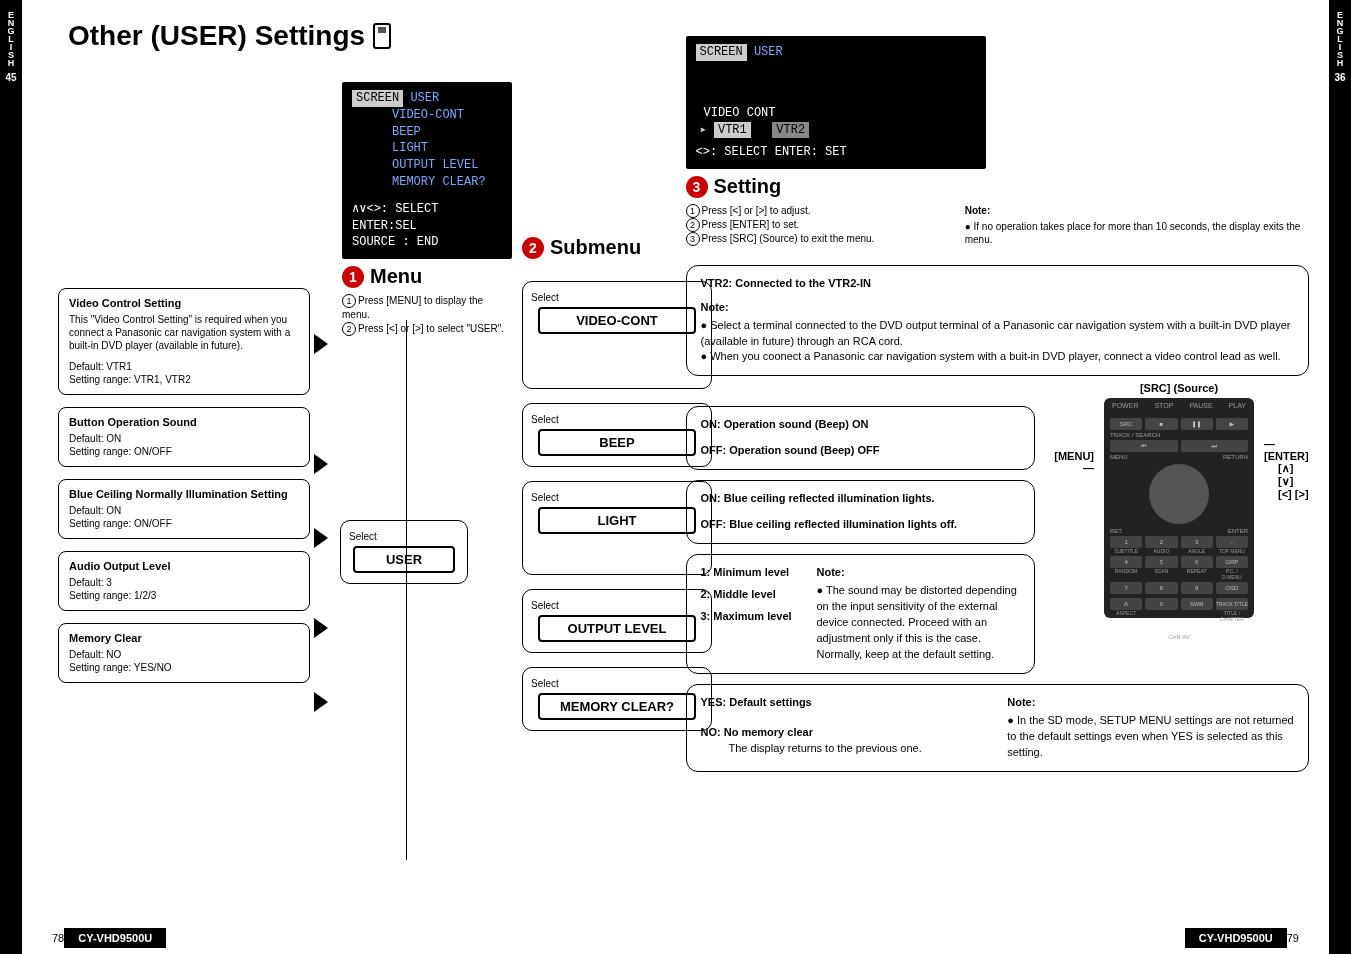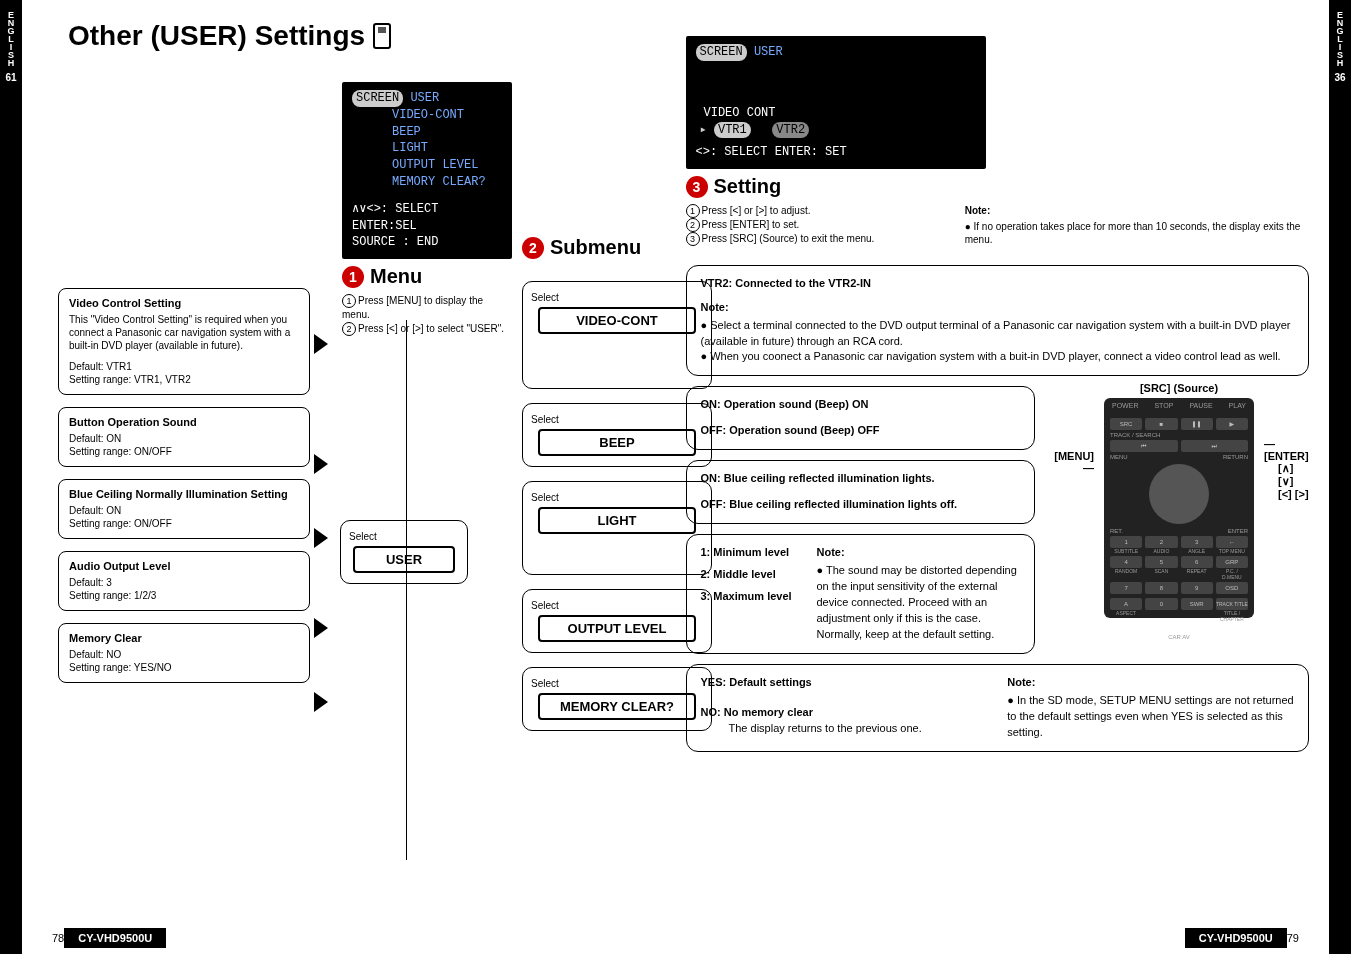--- a/index.html
+++ b/index.html
@@ -7,21 +7,21 @@
   .page { display: flex; height: 100%; }
   .side-tab { background: #000; color: #fff; width: 22px; display: flex; flex-direction: column; align-items: center; justify-content: flex-start; padding-top: 10px; }
   .side-tab .lang { writing-mode: vertical-rl; text-orientation: upright; letter-spacing: -2px; font-size: 9px; font-weight: bold; }
   .side-tab.left .num, .side-tab.right .num { font-size: 10px; font-weight: bold; margin-top: 6px; writing-mode: horizontal-tb; }
   .left-page, .right-page { flex: 1; padding: 10px 20px 30px 10px; position: relative; }
   .title { font-size: 28px; font-weight: bold; margin: 10px 0 14px 36px; display: flex; align-items: center; gap: 8px; }
   .remote-icon { display: inline-block; width: 18px; height: 26px; border: 2px solid #000; border-radius: 3px; position: relative; }
   .remote-icon::before { content: ""; position: absolute; top: 2px; left: 3px; right: 3px; height: 6px; background: #555; }
   .osd { background: #000; color: #ccc; font-family: "Courier New", monospace; font-size: 12px; padding: 8px 10px; border-radius: 2px; line-height: 1.4; }
   .osd .hl { color: #fff; }
-  .osd .highlight-box { background: #ccc; color: #000; padding: 0 4px; display: inline-block; border-radius: 8px; }
+  .osd .highlight-box { background: #ccc; color: #000; padding: 0 4px; display: inline-block; }
   .osd .blue { color: #7af; display:inline; }
   .step-badge { display: inline-flex; align-items: center; justify-content: center; width: 22px; height: 22px; background: #c00; color: #fff; border-radius: 50%; font-weight: bold; font-size: 14px; margin-right: 6px; }
   .step-title { font-size: 20px; font-weight: bold; display: flex; align-items: center; margin: 6px 0 6px 0; }
   .circ { display: inline-flex; width: 14px; height: 14px; border: 1px solid #000; border-radius: 50%; align-items: center; justify-content: center; font-size: 9px; margin-right: 2px; }
   .sidebar-boxes { position: absolute; left: 36px; top: 288px; width: 252px; }
   .box { border: 1px solid #000; border-radius: 8px; padding: 8px 10px; margin-bottom: 12px; }
   .box h3 { font-size: 11px; font-weight: bold; margin-bottom: 4px; }
   .box p { font-size: 10px; line-height: 1.3; }
   .arrow-col { position: absolute; left: 292px; top: 288px; width: 24px; }
   .arrow-r { width: 0; height: 0; border-top: 10px solid transparent; border-bottom: 10px solid transparent; border-left: 14px solid #000; margin: 46px 0 0 0; }
@@ -49,21 +49,21 @@
   .remote-anno-right { position:absolute; left:160px; top:40px; text-align:left; font-weight:bold; }
   .remote-src { text-align:center; font-weight:bold; margin-bottom:4px; font-size:11px; }
 </style>
 </head>
 <body>
 
 <div class="page">
 
   <div class="side-tab left">
     <span class="lang">ENGLISH</span>
-    <span class="num">61</span>
+    <span class="num">45</span>
   </div>
 
   <div class="left-page">
     <div class="title">
       <span>Other (USER) Settings</span>
       <span class="remote-icon"></span>
     </div>
 
     <div class="menu-col">
       <div class="osd">
@@ -197,21 +197,21 @@
 
     <div class="desc-box" style="display:block;">
       <div><b>VTR2: Connected to the VTR2-IN</b></div>
       <div style="height:8px;"></div>
       <div class="note-label">Note:</div>
       <div>● <span>Select a terminal connected to the DVD output terminal of  a Panasonic car navigation system with a built-in DVD player (available in future) through an RCA cord.</span></div>
       <div>● <span>When you coonect a Panasonic car navigation system with a buit-in DVD player, connect a video control lead as well.</span></div>
     </div>
 
     <div style="display:flex; gap:14px;">
-      <div style="flex:1;">
+      <div style="flex:1;margin-top:20px;">
         <div class="desc-box" style="display:block;">
           <div><b>ON:  Operation sound (Beep) ON</b></div>
           <div style="height:10px;"></div>
           <div><b>OFF: Operation sound (Beep) OFF</b></div>
         </div>
         <div class="desc-box" style="display:block;">
           <div><b>ON:  Blue ceiling reflected  illumination lights.</b></div>
           <div style="height:10px;"></div>
           <div><b>OFF: Blue ceiling reflected  illumination lights off.</b></div>
         </div>

